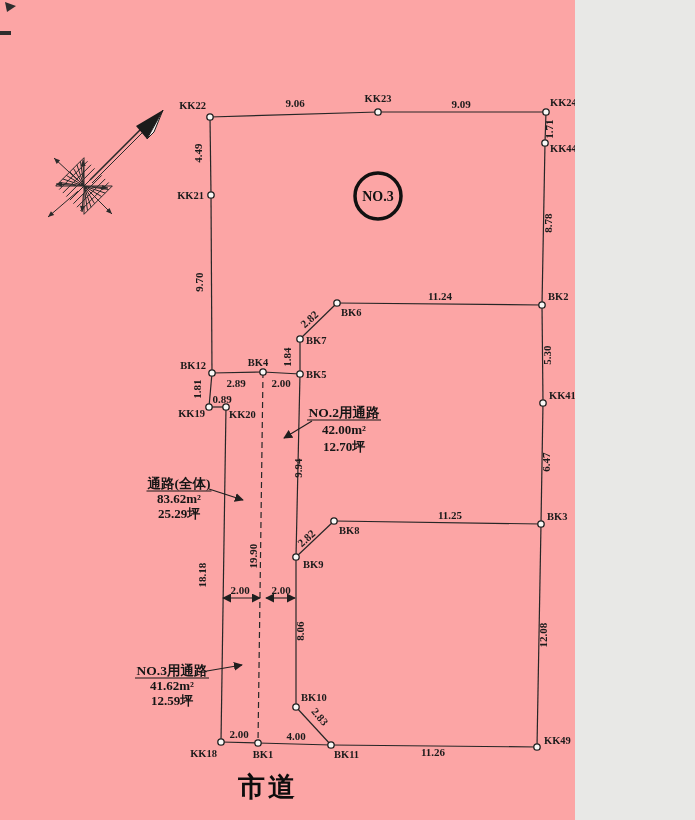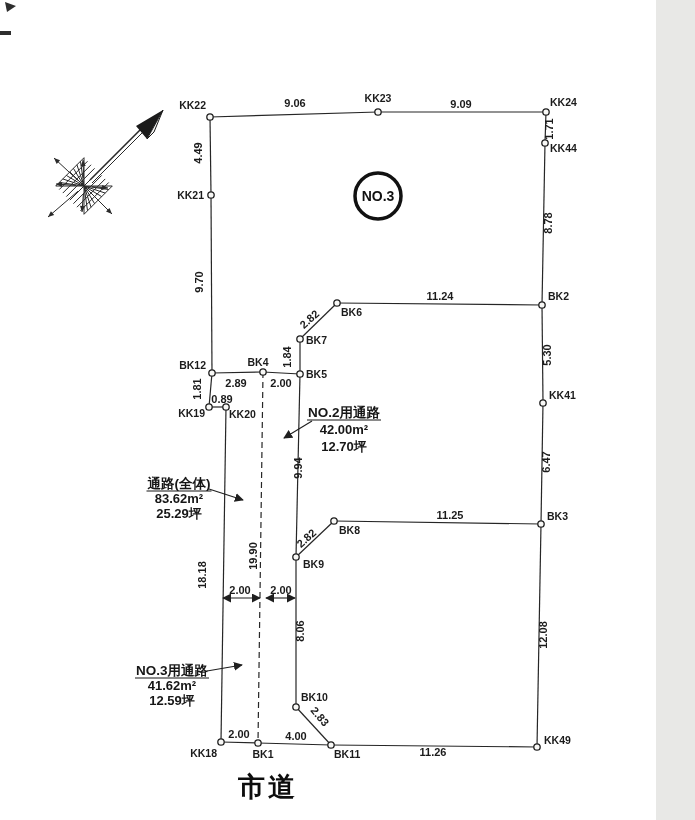--- a/index.html
+++ b/index.html
@@ -1,17 +1,17 @@
 <!DOCTYPE html>
 <html><head>
 <meta charset="utf-8">
 <style>
   html,body{margin:0;padding:0;background:#e8e8e6;}
-  .page{position:relative;width:656px;height:820px;background:#ffffff;overflow:hidden;
-        font-family:Liberation Sans, sans-serif;}
+  .page{position:relative;width:575px;height:820px;background:#fca5a5;overflow:hidden;
+        font-family:Liberation Serif, serif;}
   svg{position:absolute;left:0;top:0;}
   .edge{stroke:#262626;stroke-width:1.2;fill:none;}
   .edge.dashed{stroke-dasharray:6 4;}
   .ptdot{fill:#f8f8f6;stroke:#1f1f1f;stroke-width:1.3;}
   .pt-label{font-weight:bold;font-size:10.5px;fill:#1b1b1b;}
   .dim{font-weight:bold;font-size:11px;fill:#1b1b1b;}
   .dimline{stroke:#1f1f1f;stroke-width:1.1;}
   .leader{stroke:#1f1f1f;stroke-width:1.1;fill:none;}
   .area-title{font-weight:bold;font-size:13.5px;fill:#161616;}
   .area-line{font-weight:bold;font-size:13px;fill:#161616;}

